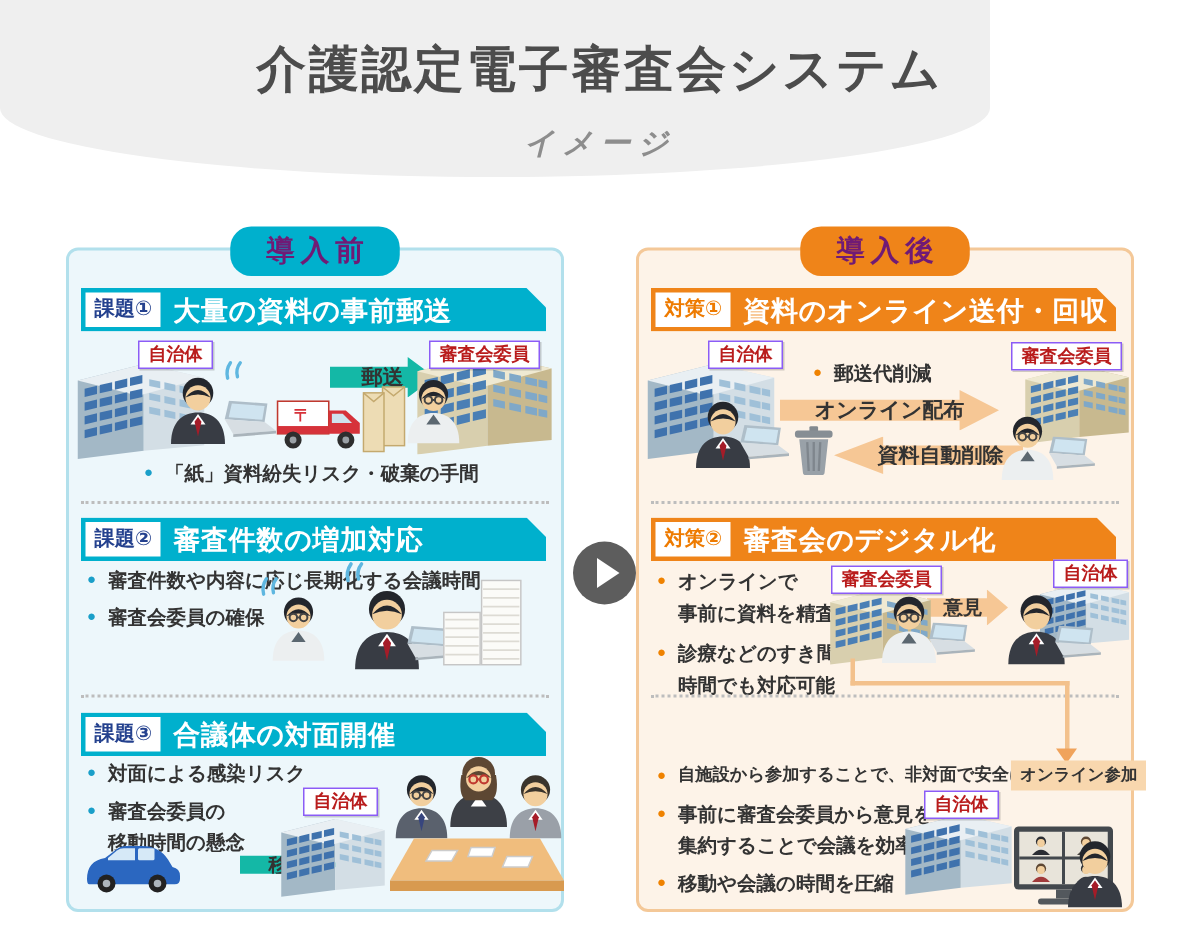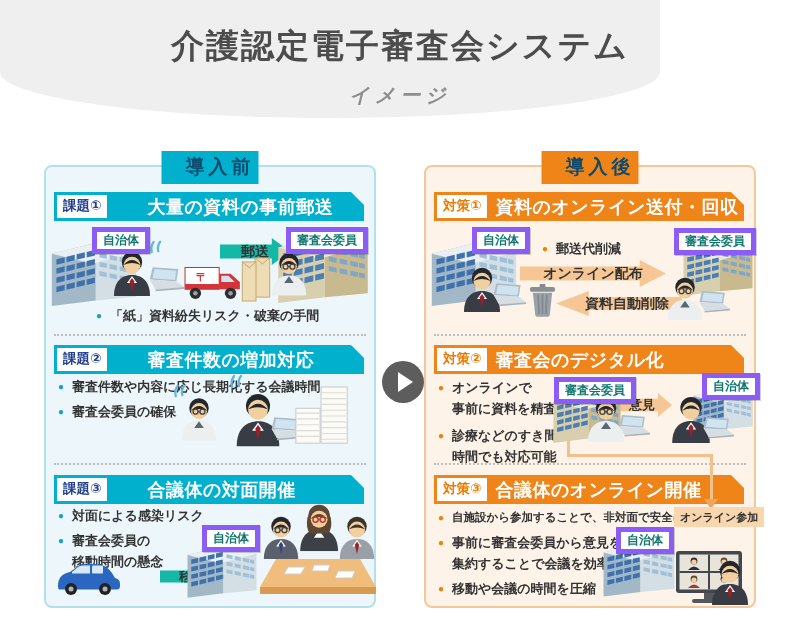--- a/index.html
+++ b/index.html
@@ -11,44 +11,44 @@
         font-size:33px;font-weight:bold;color:#4c4c4c;letter-spacing:2px;}
   .hero-sub{position:absolute;left:0;top:82px;width:800px;text-align:center;
         font-size:20px;font-weight:bold;font-style:italic;color:#8d8d8d;letter-spacing:5px;}
 
   .panel{position:absolute;top:165px;width:332px;height:443px;box-sizing:border-box;
          border-radius:8px;}
   .panel-b{left:44px;background:#edf7fb;border:2px solid #b2e0ec;}
   .panel-a{left:424px;background:#fdf3e8;border:2px solid #f4c898;}
 
   .tab{position:absolute;top:-16px;left:50%;transform:translateX(-50%);
-       color:#0c4a6e;font-size:19px;font-weight:bold;letter-spacing:4px;
-       padding:3px 4px 4px 24px;border-radius:0;white-space:nowrap;z-index:8;}
+       color:#701a75;font-size:19px;font-weight:bold;letter-spacing:4px;
+       padding:3px 20px 4px 24px;border-radius:14px;white-space:nowrap;z-index:8;}
   .panel-b .tab{background:#00b0cd;}
   .panel-a .tab{background:#ef8419;}
 
   .banner{position:absolute;left:8px;width:310px;height:29px;display:flex;align-items:center;
           clip-path:polygon(0 0,calc(100% - 13px) 0,100% 13px,100% 100%,0 100%);z-index:2;}
-  .panel-b .banner{background:#00b0cd;gap:32px;}
+  .panel-b .banner{background:#00b0cd;}
   .panel-a .banner{background:#ef8419;}
   .badge{background:#fff;font-size:13.5px;font-weight:bold;padding:2px 6px;
          margin:0 8px 0 3px;line-height:1.35;white-space:nowrap;}
   .panel-b .badge{color:#24418e;}
   .panel-a .badge{color:#ee7b00;}
   .banner-title{color:#fff;font-size:18px;font-weight:bold;letter-spacing:0.5px;white-space:nowrap;}
 
   .divider{position:absolute;left:8px;width:312px;border-top:2px dotted #bdbdbd;}
 
   .bullet{position:absolute;font-size:13px;font-weight:bold;color:#333;line-height:1.6;
           white-space:pre-line;padding-left:14px;}
   .bullet::before{content:"●";position:absolute;left:0;top:2px;font-size:10px;}
   .panel-b .bullet::before{color:#1a9fc9;}
   .panel-a .bullet::before{color:#ef8200;}
 
-  .label-box{position:absolute;background:#fff;border:5px solid #8b5cf6;color:#0f766e;
+  .label-box{position:absolute;background:#fff;border:1px solid #8b5cf6;color:#b91c1c;
        font-size:12px;font-weight:bold;padding:1px 6px;line-height:15px;white-space:nowrap;
        box-shadow:1px 1px 0 rgba(0,0,0,.18);z-index:4;}
 
   .arrow-r,.arrow-l{position:absolute;display:flex;align-items:center;justify-content:center;
        font-weight:bold;color:#333;font-size:14px;white-space:nowrap;z-index:1;}
   .arrow-r{clip-path:polygon(0 24%,74% 24%,74% 0,100% 50%,74% 100%,74% 76%,0 76%);}
   .arrow-l{clip-path:polygon(100% 24%,26% 24%,26% 0,0 50%,26% 100%,26% 76%,100% 76%);}
   .panel-b .arrow-r{background:#14b8a6;margin-left:36px;}
   .panel-a .arrow-r,.panel-a .arrow-l{background:#f6c795;}
 
@@ -390,24 +390,20 @@
   <svg class="il" style="left:274px;top:250px;width:34px;height:22px">
       <use href="#lp"></use>
     </svg>
   <div class="divider" style="top:296px"></div>
 
   <div class="conn" style="left:141px;top:272px;width:3px;height:18px"></div>
   <div class="conn" style="left:141px;top:287px;width:146px;height:3px"></div>
   <div class="conn" style="left:284px;top:287px;width:3px;height:47px"></div>
   <div class="conn-arrow" style="left:278px;top:332px"></div>
 
-  <div class="banner" style="top:308px">
-    <span class="badge">対策③</span>
-    <span class="banner-title">合議体のオンライン開催</span>
-  </div>
   <div class="bullet" style="left:12px;top:341px;font-size:11.5px;white-space:nowrap">自施設から参加することで、非対面で安全に開催</div>
   <span class="tag" style="left:248px;top:340px">オンライン参加</span>
   <div class="bullet" style="left:12px;top:366px">事前に審査会委員から意見を
 集約することで会議を効率化</div>
   <div class="bullet" style="left:12px;top:412px">移動や会議の時間を圧縮</div>
   <svg class="il" style="left:176px;top:368px;width:74px;height:66px">
       <use href="#b"></use>
     </svg>
   <span class="label-box" style="left:190px;top:360px">自治体</span>
   <svg class="il" style="left:248px;top:383px;width:72px;height:56px">

